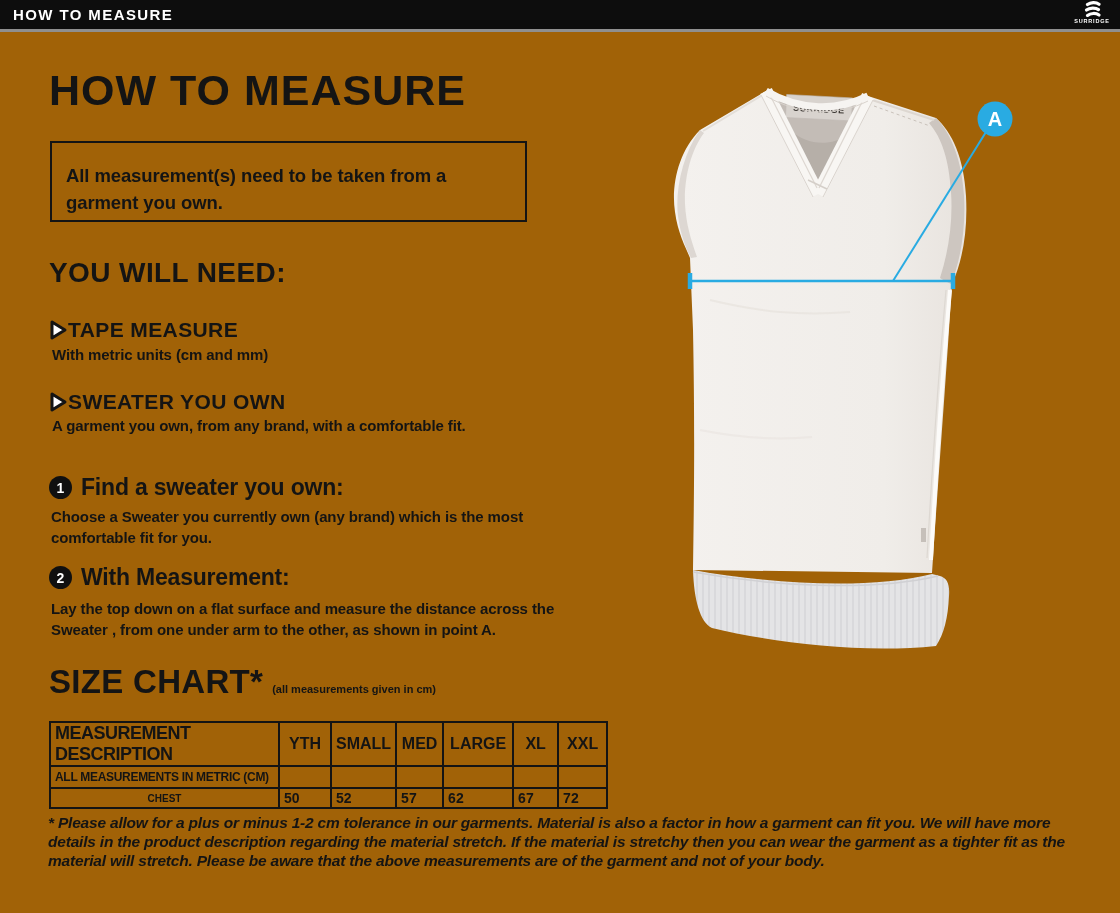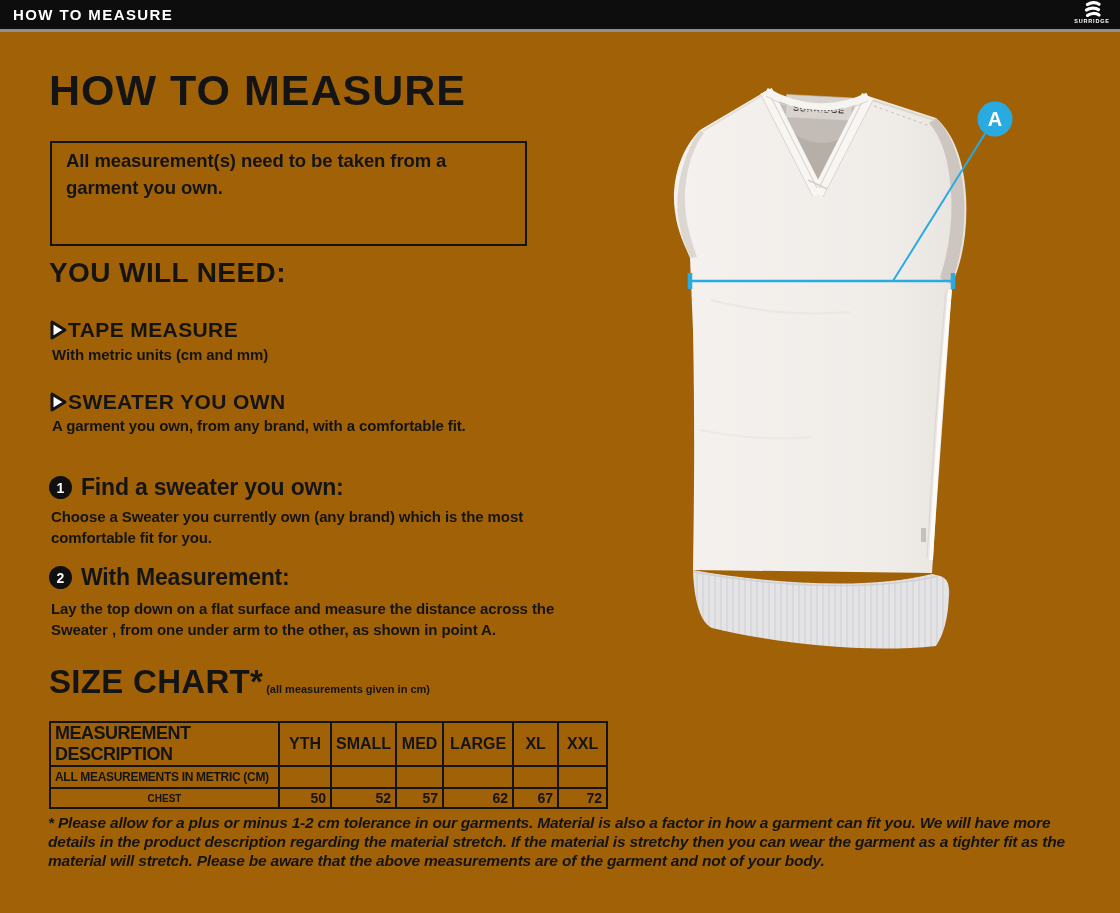--- a/index.html
+++ b/index.html
@@ -9,45 +9,45 @@
 
   
   .topbar { position:absolute; left:0; top:0; width:1120px; height:29px; background:#0d0d0d; display:flex; align-items:center; }
   .topbar-rule { position:absolute; left:0; top:29px; width:1120px; height:3px; background:#8f8f8f; }
   .topbar-title { color:#fff; font-size:15px; font-weight:700; letter-spacing:1.4px; padding-left:13px; }
   .topbar-logo { position:absolute; right:4px; top:1px; width:48px; height:27px; display:flex; flex-direction:column; align-items:center; }
   .topbar-logo .brand { color:#fff; font-size:5.5px; font-weight:700; letter-spacing:.8px; margin-top:-1px; }
 
   
   .h1 { position:absolute; left:49px; top:66px; font-size:43px; font-weight:800; letter-spacing:1px; }
-  .note-box { position:absolute; left:50px; top:141px; width:477px; height:105px; border:2px solid #141414; padding:4px 14px; }
+  .note-box { position:absolute; left:50px; top:141px; width:477px; height:81px; border:2px solid #141414; padding:19px 14px; }
   .note-box p { font-size:18.5px; font-weight:700; line-height:27px; letter-spacing:-.1px; }
 
   .h2 { position:absolute; left:49px; top:257px; font-size:28px; font-weight:800; letter-spacing:.4px; }
 
   .need-item { position:absolute; left:49px; display:flex; align-items:center; gap:0; }
   .need-item .lbl { font-size:21px; font-weight:800; letter-spacing:.4px; }
   .need-desc { position:absolute; left:52px; font-size:15px; font-weight:700; letter-spacing:-.1px; }
 
   .step-head { position:absolute; left:49px; display:flex; align-items:center; gap:9px; }
   .badge { width:23px; height:23px; border-radius:50%; background:#101010; color:#fff; font-size:14px; font-weight:700; display:flex; align-items:center; justify-content:center; flex:0 0 23px; }
   .step-head .ttl { font-size:23px; font-weight:800; letter-spacing:-.2px; }
   .step-desc { position:absolute; left:51px; width:545px; font-size:15px; font-weight:700; line-height:21px; letter-spacing:-.1px; }
 
-  .sc-head { position:absolute; left:49px; top:663px; display:flex; align-items:baseline; gap:3px; }
+  .sc-head { position:absolute; left:49px; top:663px; display:flex; align-items:baseline; gap:9px; }
   .sc-head .big { font-size:33px; font-weight:800; letter-spacing:.3px; }
   .sc-head .small { font-size:11px; font-weight:700; }
 
   
   table.size { position:absolute; left:49px; top:721px; border-collapse:collapse; table-layout:fixed;border-radius:24px; }
   table.size th, table.size td { border:2px solid #141414; padding:0 4px; }
   table.size thead th { height:29px; font-size:16px; font-weight:700; text-align:center; }
   table.size thead th.c0 { font-size:18px; text-align:left; letter-spacing:-.5px; }
   table.size tr.metric td { height:22px; font-size:12px; font-weight:700; letter-spacing:-.3px; }
-  table.size tr.vals td { height:20px; font-size:14px; font-weight:600; text-align:right; }
+  table.size tr.vals td { height:20px; font-size:14px; font-weight:600; text-align:left; }
   table.size tr.vals td.c0 { font-size:10px; text-align:center; font-weight:700; }
 
   .disclaimer { position:absolute; left:48px; top:814px; width:1046px; font-size:15.5px; font-weight:700; font-style:italic; line-height:18.8px; letter-spacing:-.2px; }
 
   .figure { position:absolute; left:600px; top:50px; width:460px; height:625px; }
 </style>
 </head>
 <body>
 
 <div class="page">

